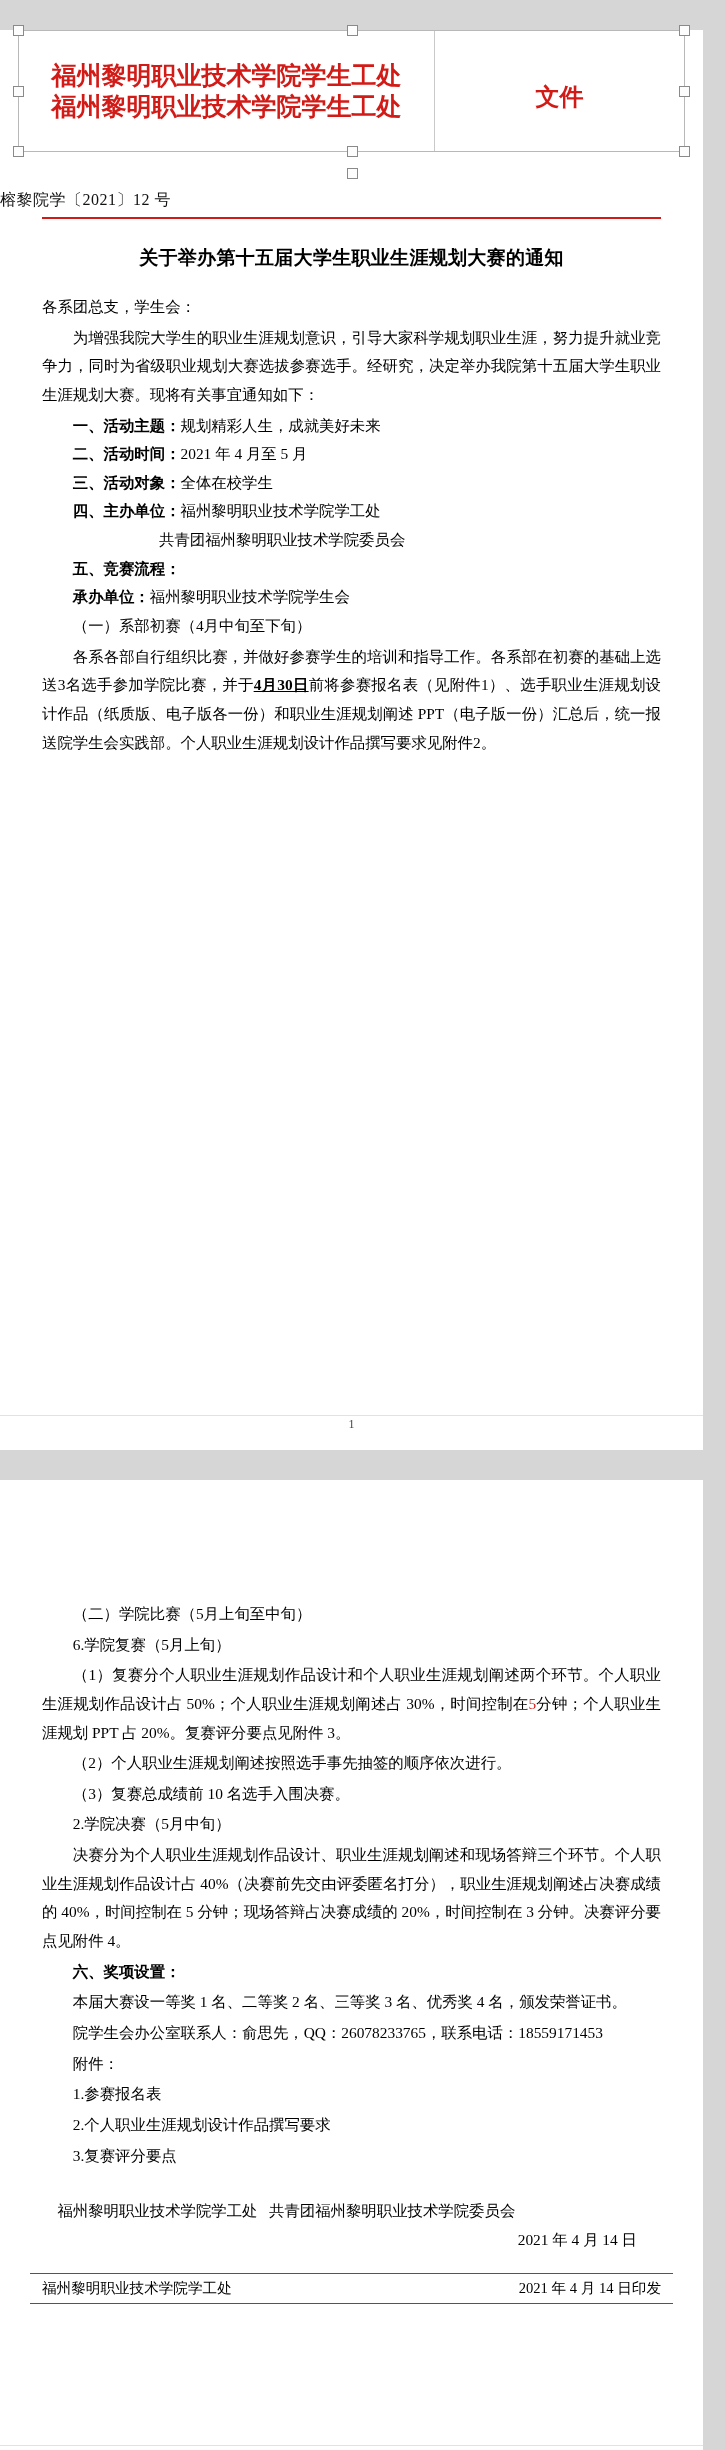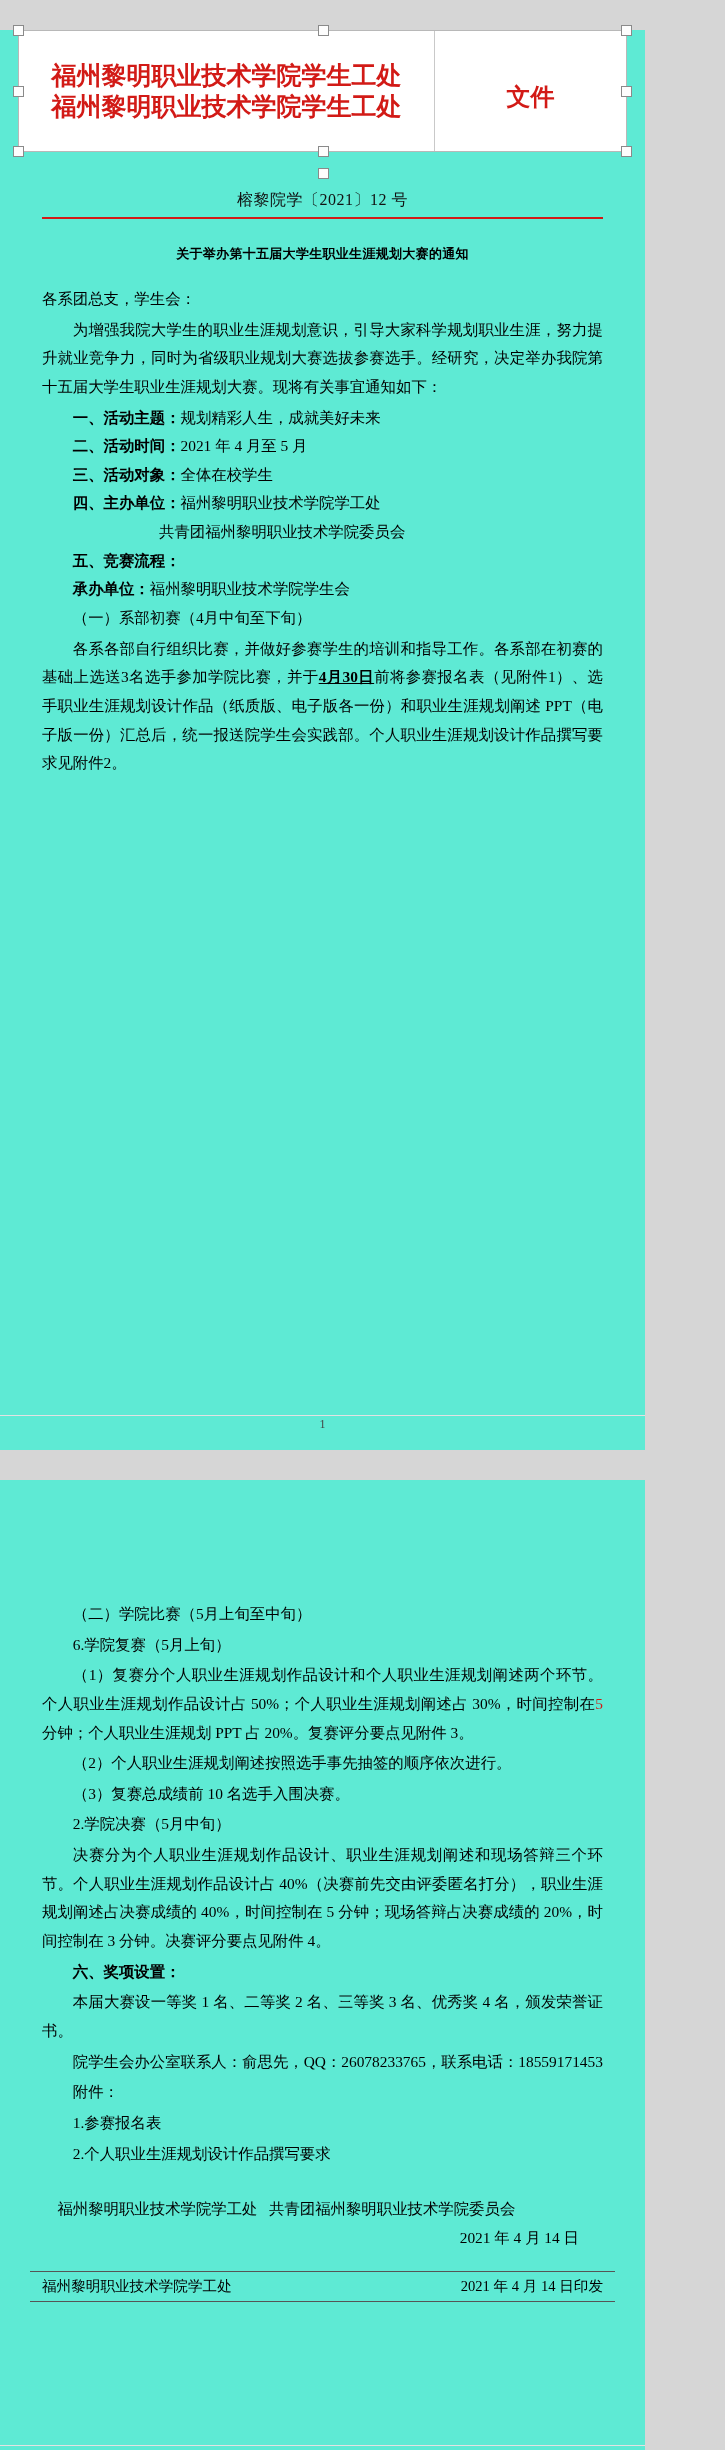--- a/index.html
+++ b/index.html
@@ -10,22 +10,22 @@
   }
   .viewport {
     width: 725px;
     min-height: 2450px;
     position: relative;
     background: #d6d6d6;
   }
 
   
   .page {
-    width: 645px;
-    background: #5eead4;
+    width: 703px;
+    background: #ffffff;
     position: relative;
     box-sizing: border-box;
   }
   .page-1 { height: 1420px; padding: 0; }
   .gap { height: 30px; background: #d6d6d6; }
   .page-2 { height: 1000px; padding: 0; }
 
   
   .letterhead {
     margin: 30px 18px 0 18px;
@@ -100,36 +100,36 @@
     border: 1px solid #8a8a8a;
     background: #fdfdfd;
     box-sizing: border-box;
     font-size: 8px;
     line-height: 9px;
     text-align: center;
     color: #555;
   }
 
   .doc-number {
-    text-align: center;
+    text-align: left;
     font-size: 16px;
     color: #111;
     margin: 38px 0 6px 0;
     letter-spacing: 0.5px;
   }
   .red-rule {
     height: 2px;
     background: #d21a16;
     margin: 0 42px 0 42px;
   }
 
   .doc-title {
     text-align: center;
     font-weight: bold;
-    font-size: 13px;
+    font-size: 19px;
     margin: 26px 40px 22px 40px;
     letter-spacing: 0.3px;
     color: #000;
   }
 
   .body {
     margin: 0 42px;
     font-size: 15.4px;
     line-height: 1.86;
     color: #000;
@@ -276,20 +276,21 @@
       <p class="indent2">2.学院决赛（5月中旬）</p>
       <p class="indent2">决赛分为个人职业生涯规划作品设计、职业生涯规划阐述和现场答辩三个环节。个人职业生涯规划作品设计占 40%（决赛前先交由评委匿名打分），职业生涯规划阐述占决赛成绩的 40%，时间控制在 5 分钟；现场答辩占决赛成绩的 20%，时间控制在 3 分钟。决赛评分要点见附件 4。</p>
 
       <p class="indent2 bold">六、奖项设置：</p>
       <p class="indent2">本届大赛设一等奖 1 名、二等奖 2 名、三等奖 3 名、优秀奖 4 名，颁发荣誉证书。</p>
       <p class="indent2">院学生会办公室联系人：俞思先，QQ：26078233765，联系电话：18559171453</p>
 
       <p class="indent2">附件：</p>
       <p class="indent2">1.参赛报名表</p>
       <p class="indent2">2.个人职业生涯规划设计作品撰写要求</p>
+      <p class="indent2">3.复赛评分要点</p>
     </div>
 
     <div class="sign">
       <div class="row1"><span>福州黎明职业技术学院学工处</span>&nbsp;&nbsp;&nbsp;<span>共青团福州黎明职业技术学院委员会</span></div>
       <div class="row2">2021 年 4 月 14 日</div>
     </div>
 
     <div class="footer-box">
       <span>福州黎明职业技术学院学工处</span>
       <span>2021 年 4 月 14 日印发</span>

